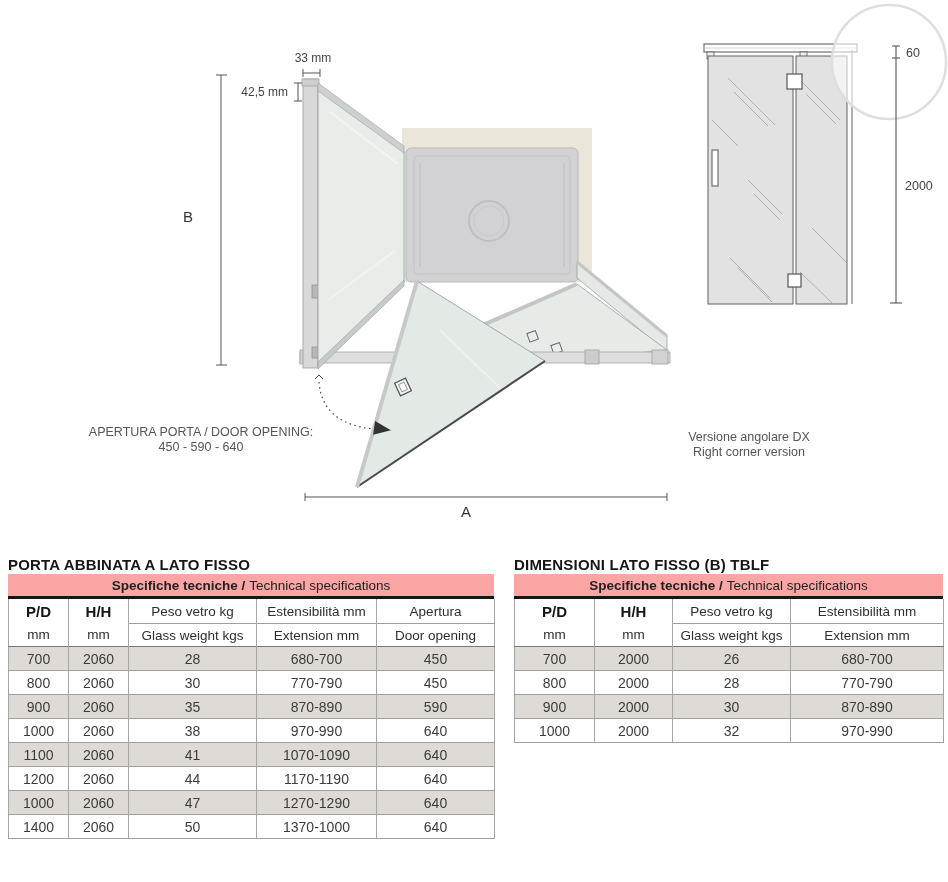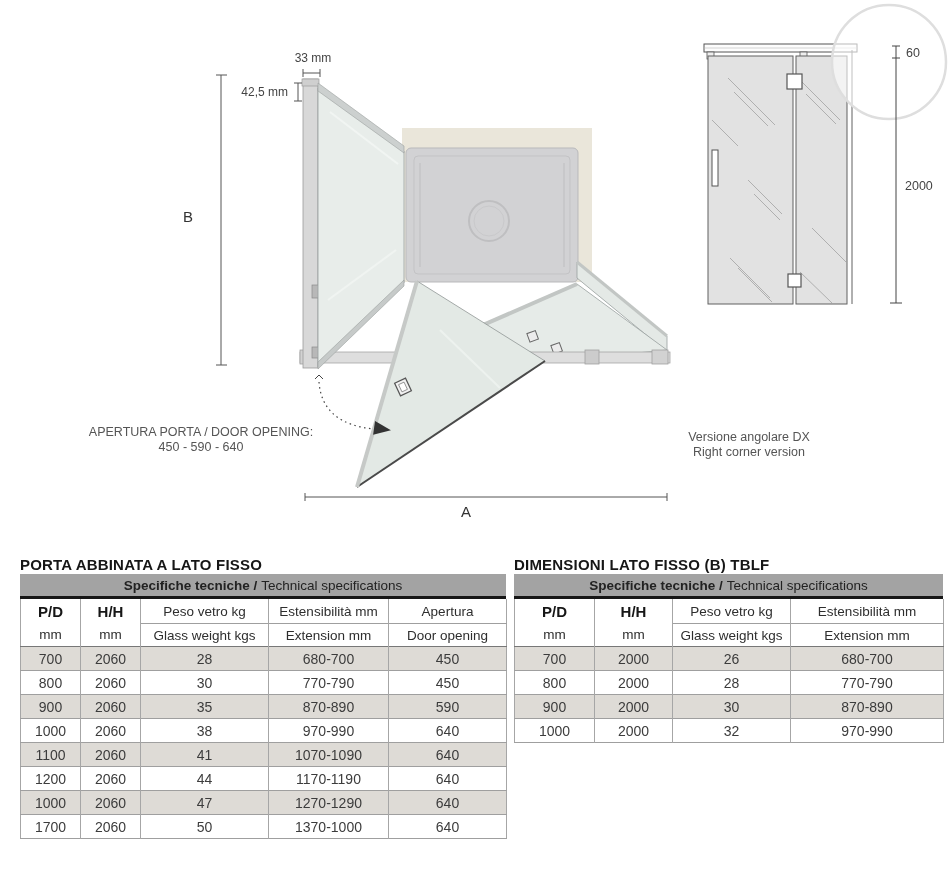--- a/index.html
+++ b/index.html
@@ -3,25 +3,25 @@
 <meta charset="utf-8">
 <style>
   html,body{margin:0;padding:0;background:#ffffff;}
   body{width:948px;height:882px;position:relative;overflow:hidden;
        font-family:"Liberation Sans", sans-serif;color:#3c3c3c;}
   .sheet{position:absolute;inset:0;}
   svg text{font-family:"Liberation Sans", sans-serif;}
 
   
   .tblwrap{position:absolute;top:556px;}
-  .tblwrap.left{left:20px;width:486px;}
+  .tblwrap.left{left:8px;width:486px;}
   .tblwrap.right{left:514px;width:429px;}
   .tbl-title{font-size:15px;font-weight:bold;color:#161616;line-height:18px;letter-spacing:.2px;}
   .tbl-subtitle{font-size:13px;color:#3a3a3a;line-height:16px;margin-bottom:19px;}
-  .spec-bar{height:22px;background:#a3a3a3;border-bottom:3px solid #161616;
+  .spec-bar{height:22px;background:#fca5a5;border-bottom:3px solid #161616;
             display:flex;align-items:center;justify-content:center;font-size:13.5px;color:#222;}
   .spec-bar b{font-weight:bold;margin-right:4px;}
   table{border-collapse:collapse;width:100%;table-layout:fixed;
         border-left:1px solid #a6a6a6;border-right:1px solid #a6a6a6;border-bottom:1px solid #9f9f9f;}
   th,td{text-align:center;padding:0;}
   th{font-weight:normal;}
   td + td, th + th, th.splitcell{border-left:1px solid #a6a6a6;}
   thead tr.r1 th{height:24px;font-size:13.5px;color:#2e2e2e;}
   thead tr.r2 th{height:22px;font-size:13.5px;color:#2e2e2e;border-top:1px solid #9f9f9f;margin-top:8px;}
   thead th.span2{border-top:none;vertical-align:middle;}
@@ -267,21 +267,21 @@
             <td>640</td>
           </tr>
           <tr>
             <td>1000</td>
             <td>2060</td>
             <td>47</td>
             <td>1270-1290</td>
             <td>640</td>
           </tr>
           <tr>
-            <td>1700</td>
+            <td>1400</td>
             <td>2060</td>
             <td>50</td>
             <td>1370-1000</td>
             <td>640</td>
           </tr>
         </tbody>
   </table>
 </div>
 
 

